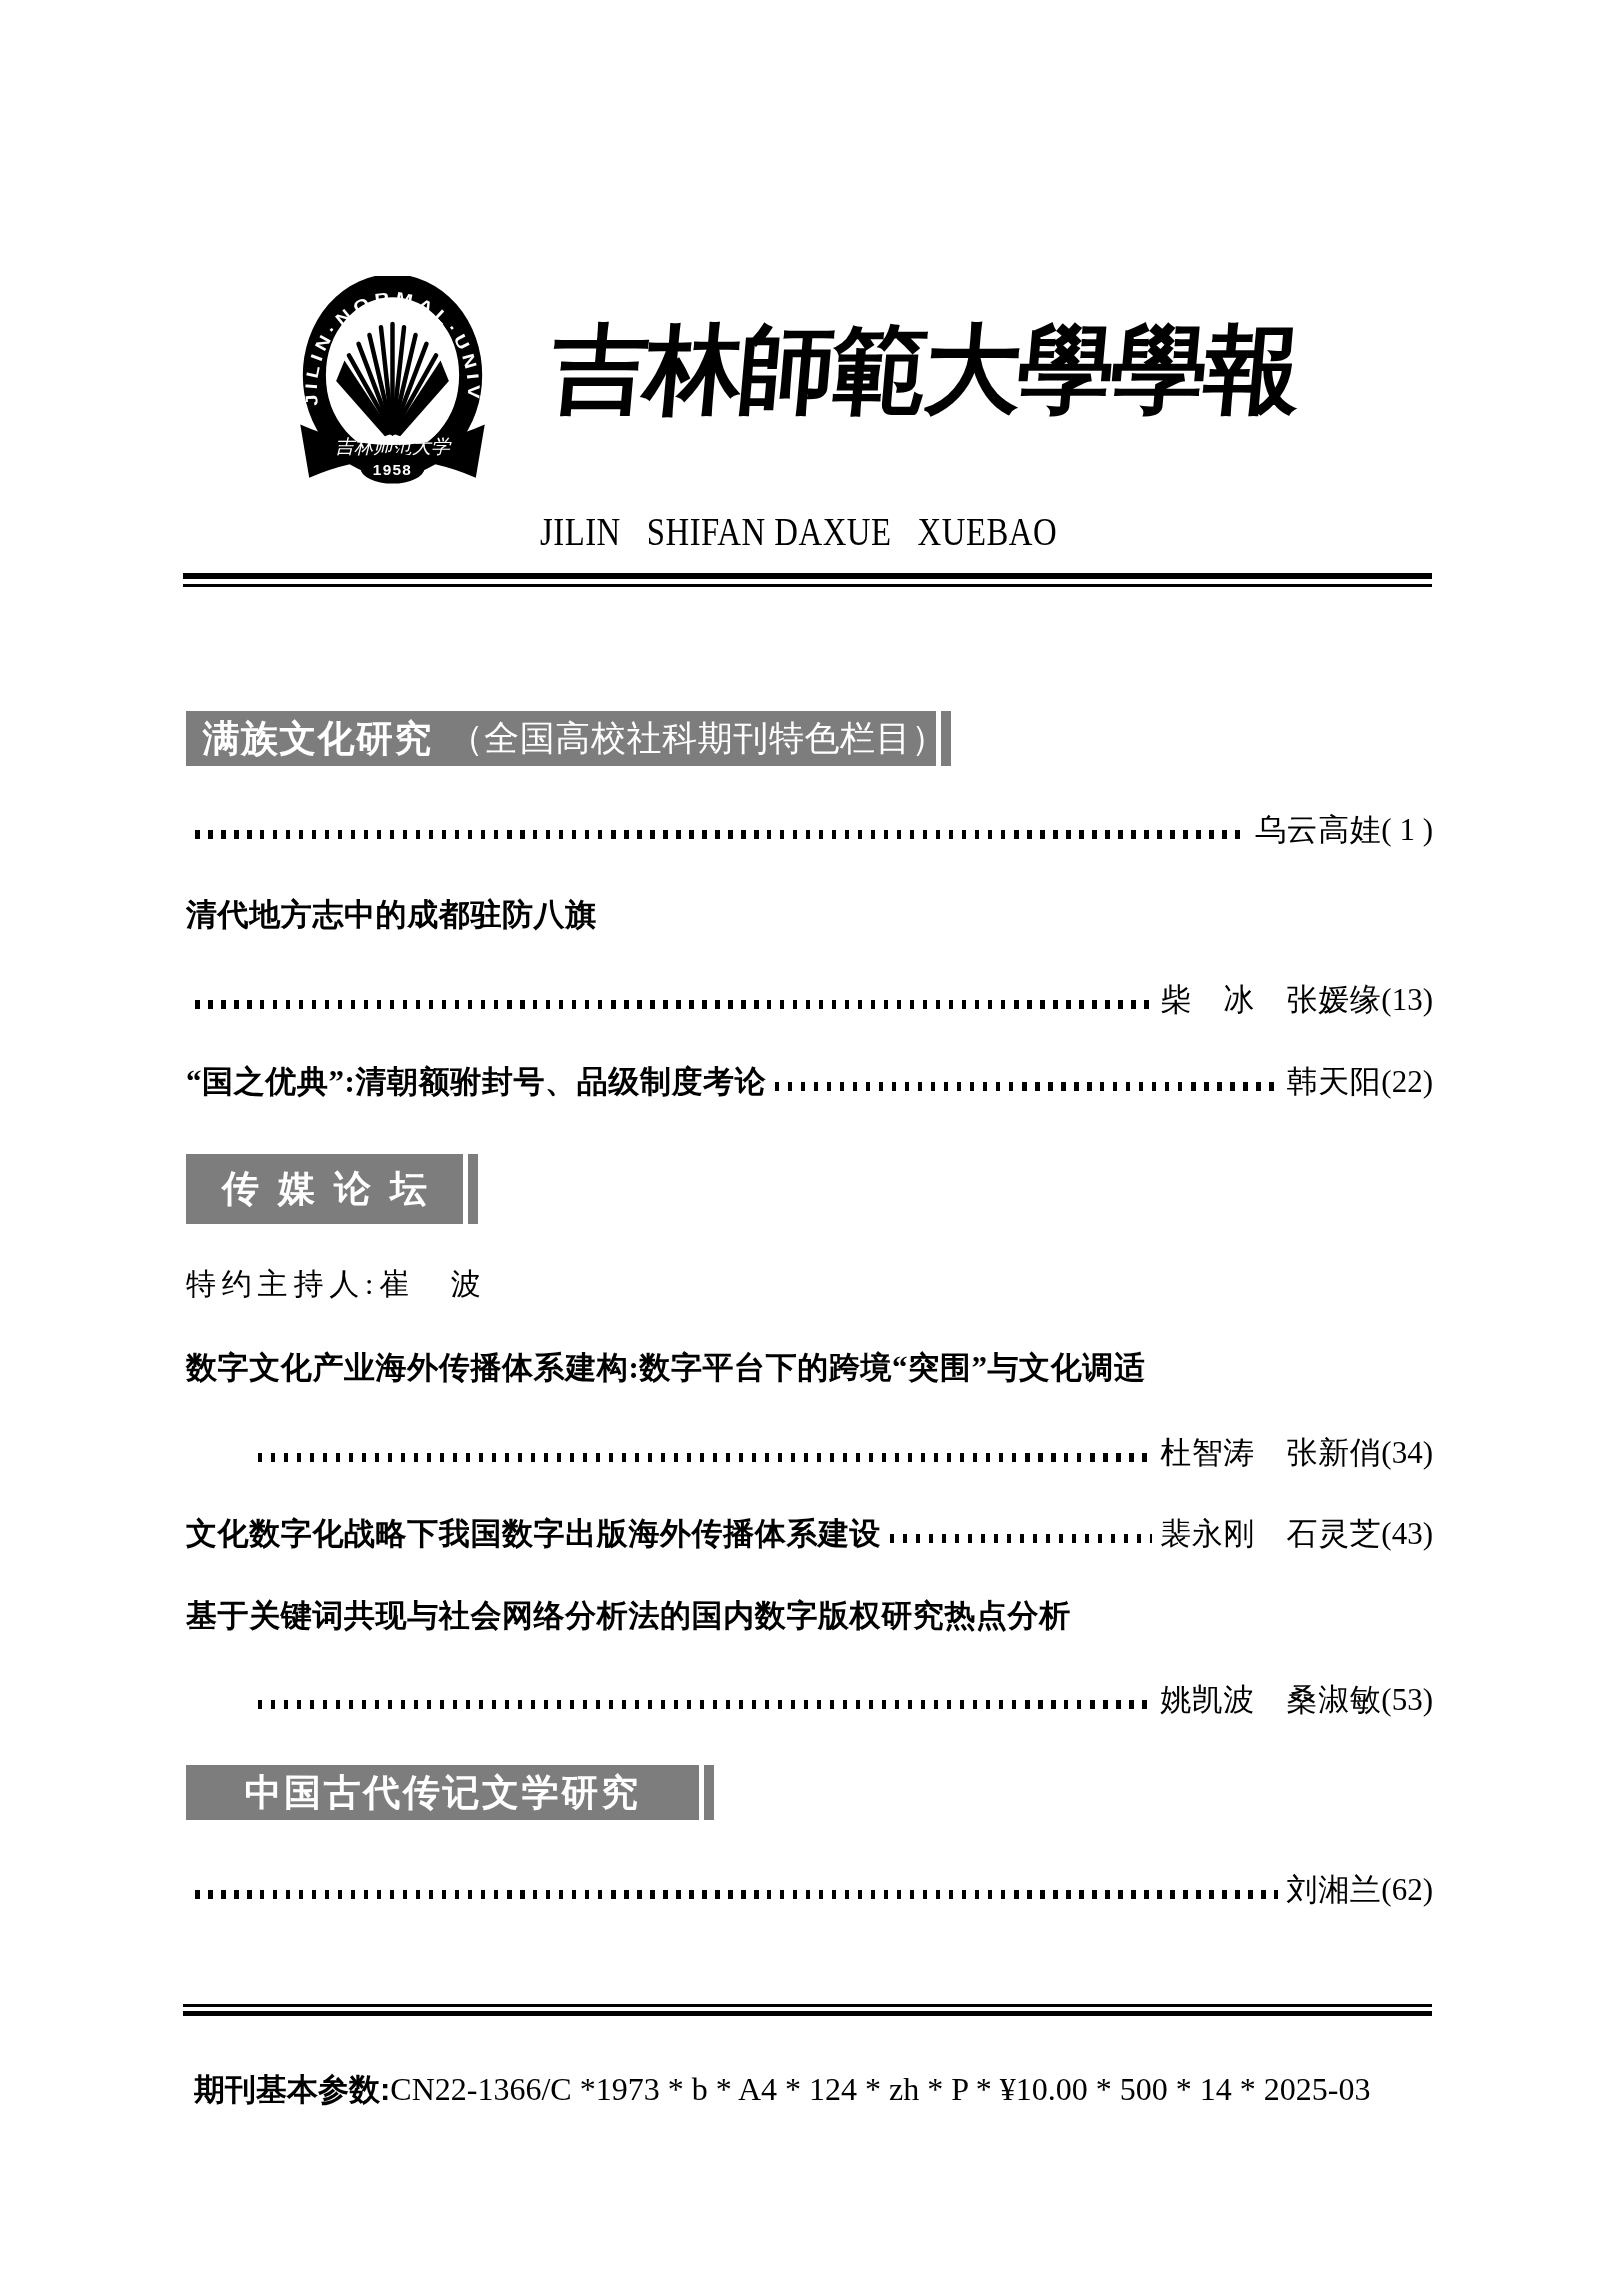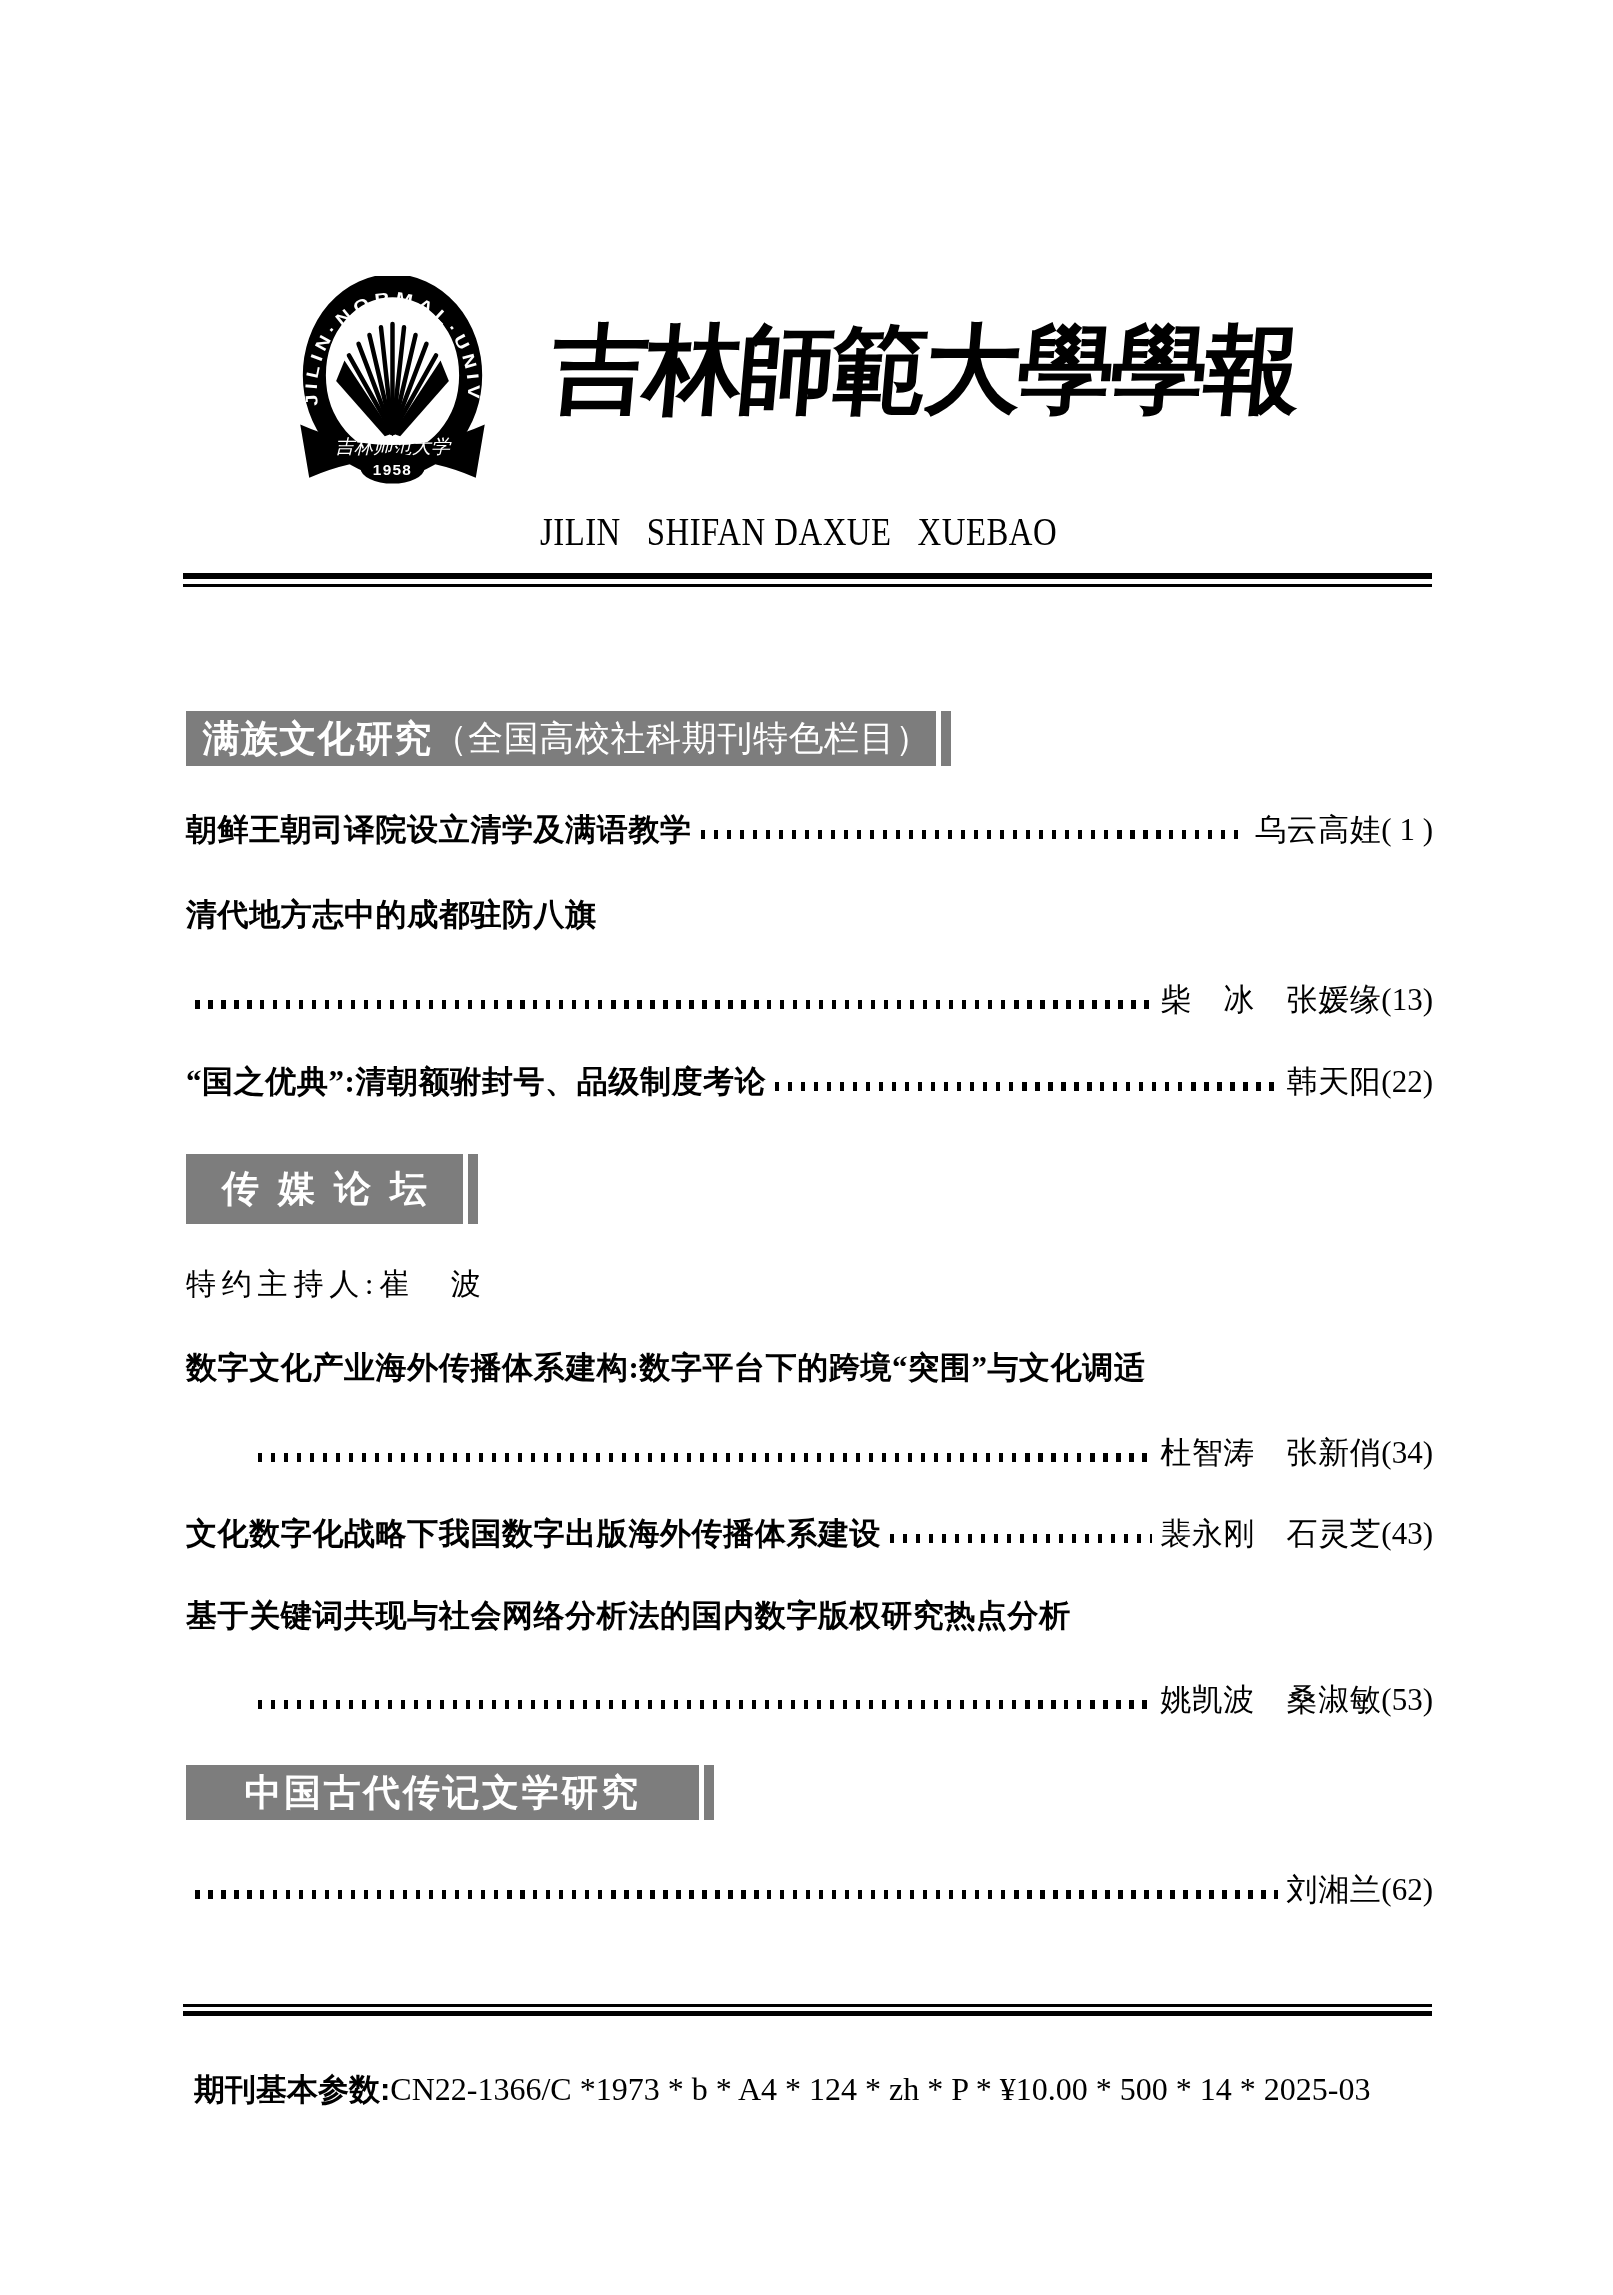--- a/index.html
+++ b/index.html
@@ -31,21 +31,21 @@
 
   
   .secbar { display:flex; align-items:stretch; gap:5.1px; left:186px; }
   .secbar .bar-main {
     background:#7d7d7d; color:#fff; display:flex; align-items:center;
     white-space:nowrap; overflow:hidden;
   }
   .secbar .bar-stripe { width:9.6px; background:#7d7d7d; }
   .bar1 { top:711px; } .bar1 .bar-main { width:750px; height:55px; padding-left:16.7px; font-size:37px; }
   .bar1 .sec-title { font-weight:bold; letter-spacing:1.3px; }
-  .bar1 .sec-sub   { font-weight:normal; font-size:35px; letter-spacing:0.6px; }
+  .bar1 .sec-sub   { font-weight:normal; font-size:35px; letter-spacing:0.6px;margin-left:16px; }
   .bar2 { top:1154px; } .bar2 .bar-main { width:277px; height:70px; justify-content:center; font-size:37px; font-weight:bold; letter-spacing:19px; padding-left:19px; }
   .bar3 { top:1765px; } .bar3 .bar-main { width:513px; height:55px; justify-content:center; font-size:37px; font-weight:bold; letter-spacing:2.6px; }
 
   
   .row { left:186px; width:1247px; display:flex; align-items:baseline; font-size:31px; line-height:40px; white-space:nowrap; }
   .row .t   { font-weight:600; letter-spacing:0.6px; }
   .row .kai { font-weight:normal; }
   .leader {
     flex:1 1 auto; height:9.6px; align-self:center; margin:9px 7.7px 0 9px;
     background-image:repeating-linear-gradient(90deg,#000 0 4.5px,transparent 4.5px 13px);
@@ -117,21 +117,20 @@
 
 <div class="abs secbar bar1">
   <div class="bar-main">
     <span class="sec-title">满族文化研究</span>
       <span class="sec-sub">（全国高校社科期刊特色栏目）</span>
   </div>
   <div class="bar-stripe"></div>
 </div>
 
 <div class="abs row r-e1">
-  <span class="t">朝鲜王朝司译院设立清学及满语教学</span>
   <span class="leader"></span>
   <span class="authors">乌云高娃</span>
     <span class="pageno">( 1 )</span>
 </div>
 
 <div class="abs row r-e2t">
   <span class="t">清代地方志中的成都驻防八旗</span>
 </div>
 <div class="abs row r-e2s">
   <span class="leader"></span>

